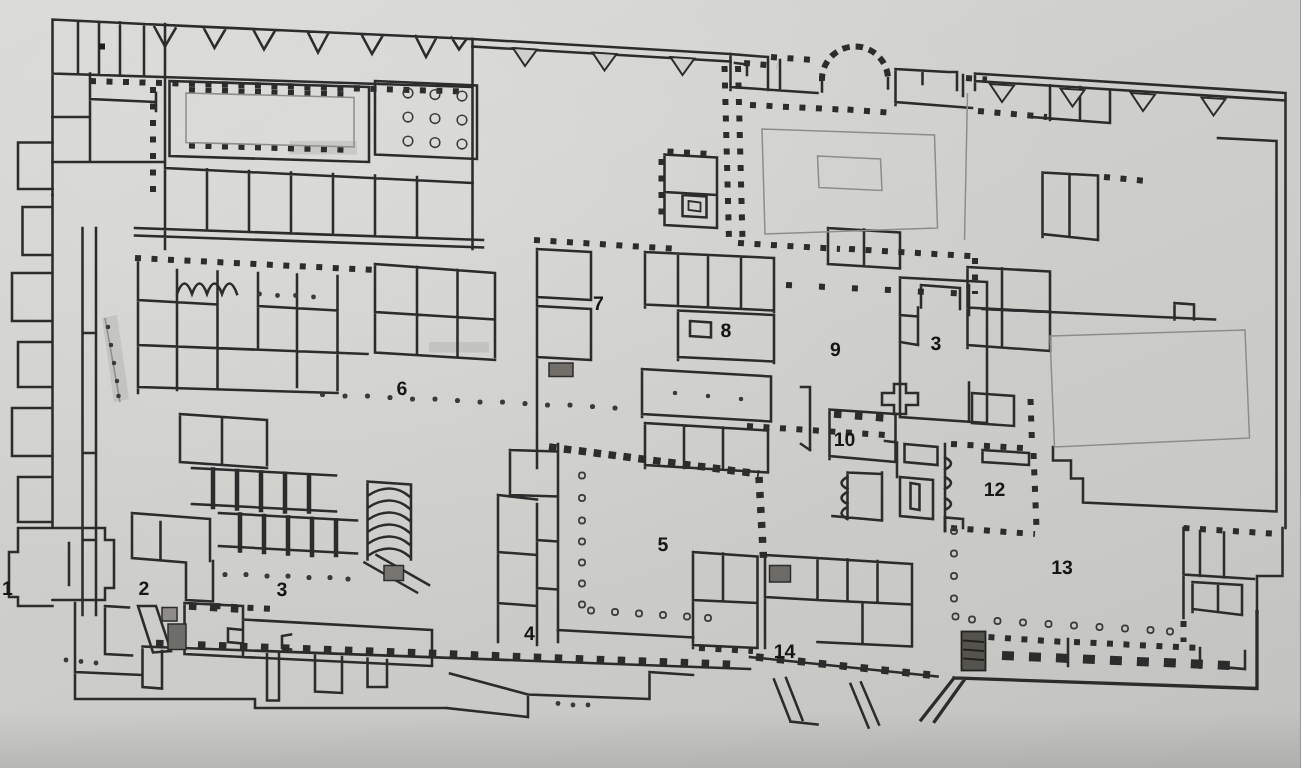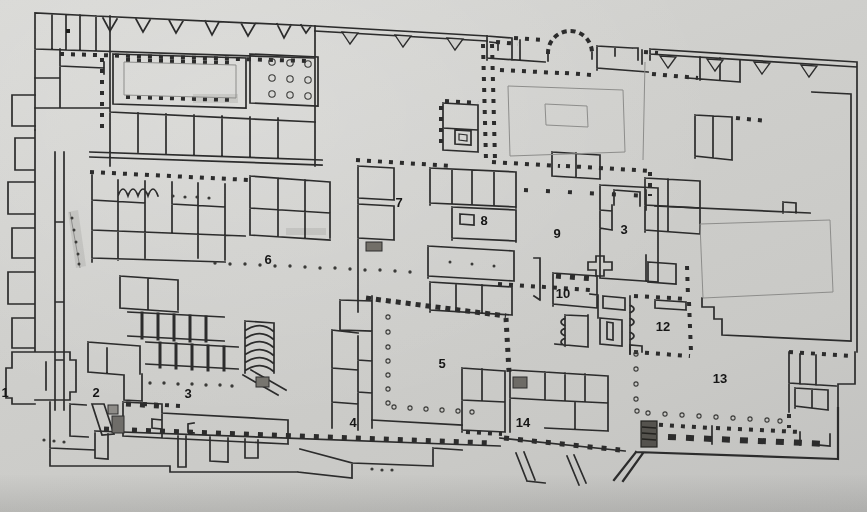--- a/index.html
+++ b/index.html
@@ -324,16 +324,16 @@
       <span class="plan-label" style="left: 188px; top: 393px;">3</span>
       <span class="plan-label" style="left: 353px; top: 422px;">4</span>
       <span class="plan-label" style="left: 442px; top: 363px;">5</span>
       <span class="plan-label" style="left: 268px; top: 259px;">6</span>
       <span class="plan-label" style="left: 399px; top: 202px;">7</span>
       <span class="plan-label" style="left: 484px; top: 220px;">8</span>
       <span class="plan-label" style="left: 557px; top: 233px;">9</span>
       <span class="plan-label" style="left: 563px; top: 293px;">10</span>
       <span class="plan-label" style="left: 624px; top: 229px;">3</span>
       <span class="plan-label" style="left: 663px; top: 326px;">12</span>
-      <span class="plan-label" style="left: 708px; top: 378px; margin-left: 12px;">13</span>
-      <span class="plan-label" style="left: 523px; top: 422px;">14</span>
+      <span class="plan-label" style="left: 708px; top: 378px;">13</span>
+      <span class="plan-label" style="left: 523px; top: 434px;">14</span>
     </div>
 </div>
 
 </body></html>

